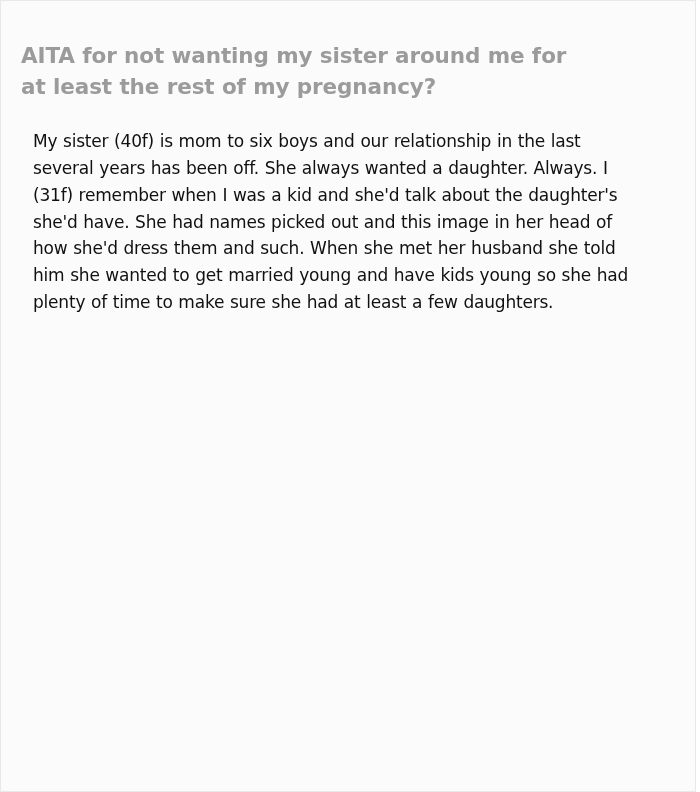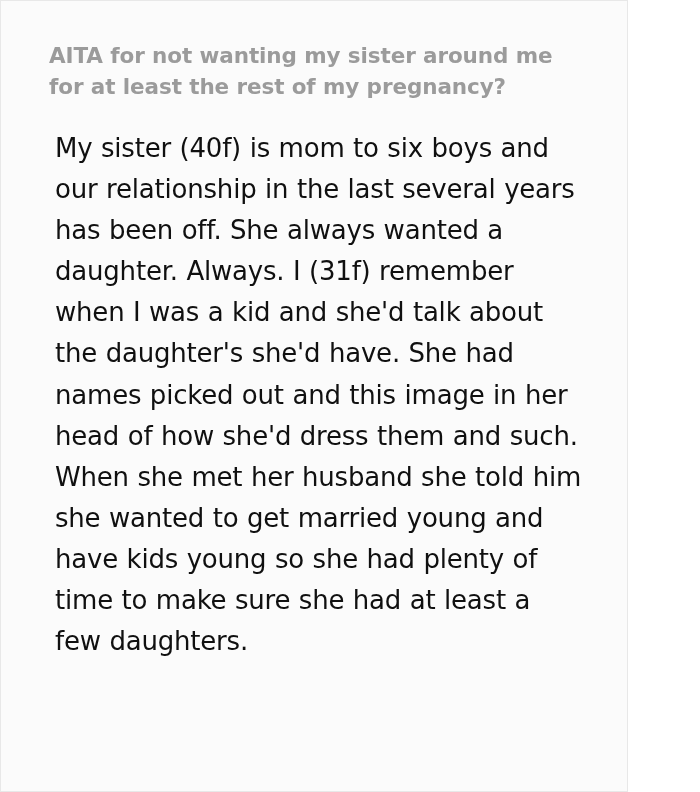--- a/index.html
+++ b/index.html
@@ -7,43 +7,43 @@
     padding: 0;
   }
   body {
     width: 700px;
     height: 792px;
     background: #ffffff;
     font-family: "DejaVu Sans", sans-serif;
     overflow: hidden;
   }
   .page {
-    width: 628px;
+    width: 696px;
     height: 792px;
     box-sizing: border-box;
     background: #fbfbfb;
     border: 1px solid #e8e8e8;
-    padding: 40px 38px 0 48px;
+    padding: 40px 38px 0 20px;
     position: relative;
   }
   .post-title {
     color: #9b9b9b;
     font-size: 21.5px;
     font-weight: bold;
     line-height: 1.42;
     letter-spacing: -0.1px;
     margin: 0 0 26px 0;
     max-width: 570px;
   }
   .post-body {
     color: #101010;
-    font-size: 26px;
+    font-size: 17px;
     line-height: 1.58;
     letter-spacing: -0.2px;
-    margin: 6px;
+    margin: 12px;
     max-width: 625px;
     word-spacing: 0.5px;
   }
 </style>
 </head>
 <body>
 
 <div class="page">
   <h1 class="post-title">AITA for not wanting my sister around me for at least the rest of my pregnancy?</h1>
   <p class="post-body">My sister (40f) is mom to six boys and our relationship in the last several years has been off. She always wanted a daughter. Always. I (31f) remember when I was a kid and she'd talk about the daughter's she'd have. She had names picked out and this image in her head of how she'd dress them and such. When she met her husband she told him she wanted to get married young and have kids young so she had plenty of time to make sure she had at least a few daughters.</p>

